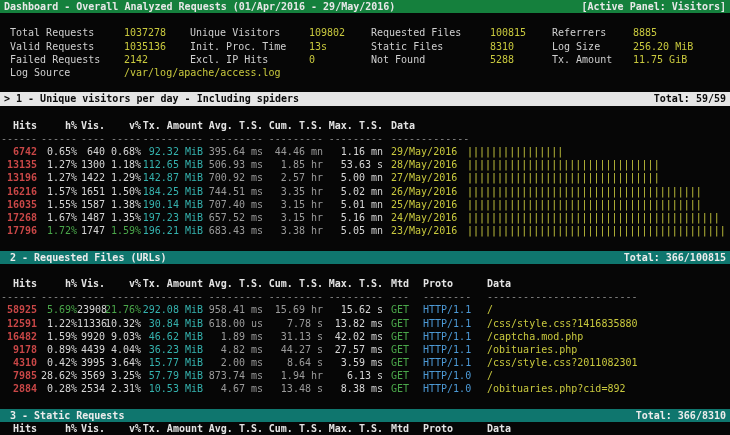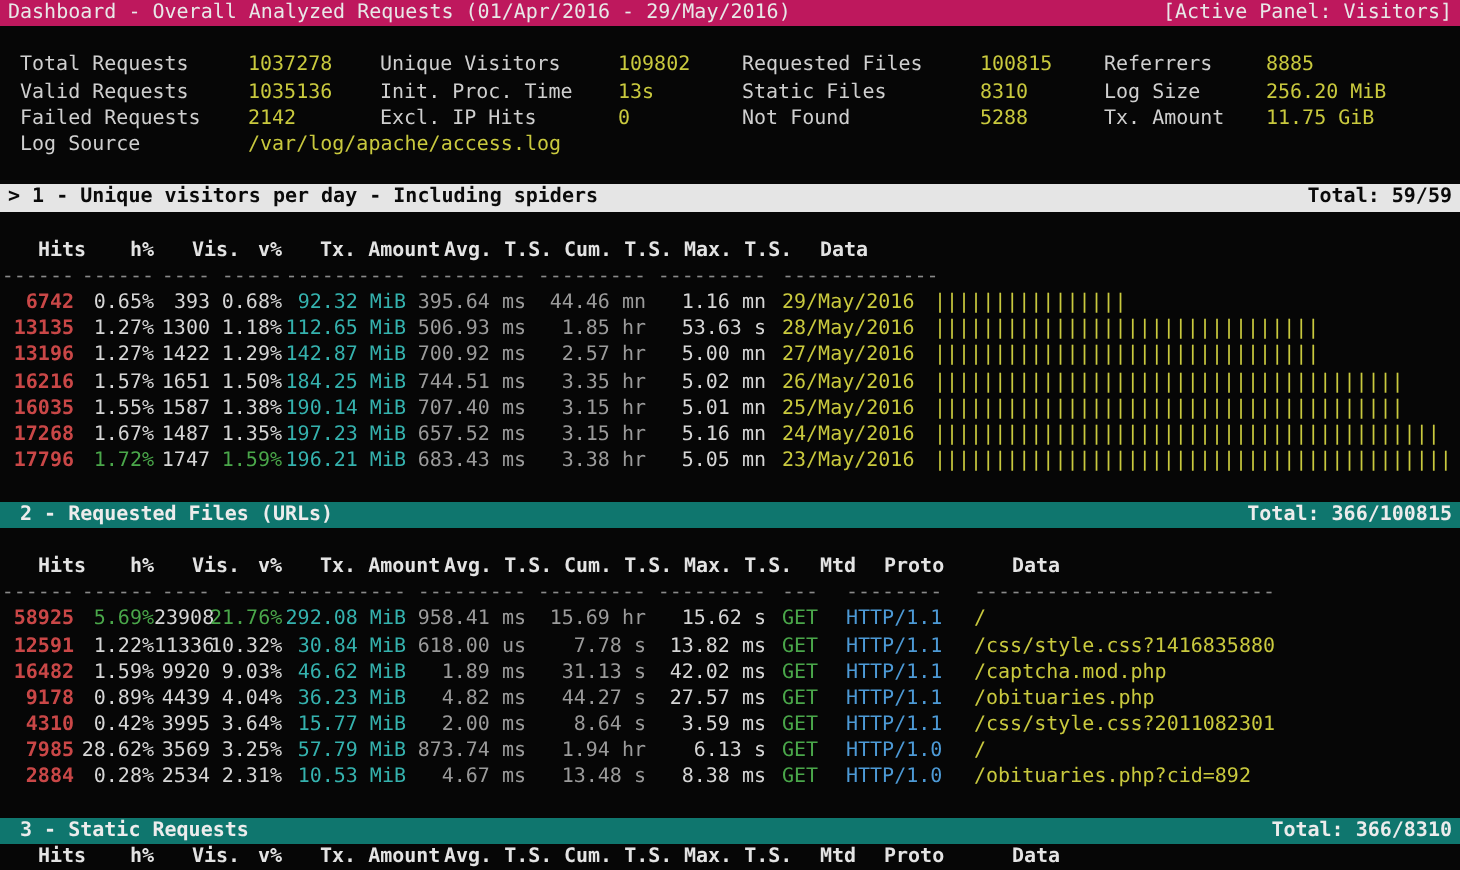--- a/index.html
+++ b/index.html
@@ -10,37 +10,37 @@
     height: 435px;
     background: #060606;
     overflow: hidden;
     font-family: "DejaVu Sans Mono", monospace;
     font-size: 10px;
     line-height: 13.2px;
     color: #d6d6d6;
   }
   .line { height: 13.2px; line-height: 13.2px; white-space: pre; overflow: hidden; }
   .bar  { display: flex; justify-content: space-between; padding: 0 4px; }
-  .titlebar { background: #be185d; color: #e8e8e8; font-weight: normal; }
+  .titlebar { background: #15803d; color: #e8e8e8; font-weight: bold; }
   .phdr { font-weight: bold; }
   .phdr.active { background: #e5e5e5; color: #0a0a0a; }
   .phdr.inactive { background: #0f766e; color: #ececec; }
 
   .sumgrid { display: grid; grid-template-columns: 95px 47px 100px 43px 100px 43px 62px 1fr; padding-left: 10px; gap: 19px; }
   .lbl { color: #cfcfcf; }
   .val { color: #c9c93e; font-weight: normal; }
 
   .grid1 { display: grid; grid-template-columns: 37px 40px 28px 36px 62px 60px 60px 60px 78px 1fr; }
   .grid2 { display: grid; grid-template-columns: 37px 40px 28px 36px 62px 60px 60px 60px 34px 68px 1fr; }
   .r { text-align: right; }
   .pd8 { padding-left: 8px; }
   .pd6 { padding-left: 6px; }
   .pd2 { padding-left: 2px; }
 
-  .colhdr span { color: #e3e3e3; font-weight: bold; margin-left: 19px; }
+  .colhdr span { color: #e3e3e3; font-weight: bold; }
   .dashes span { color: #8a8a8a; }
 
   .red   { color: #c94747; font-weight: bold; }
   .wht   { color: #d6d6d6; }
   .dim   { color: #9b9b9b; }
   .cyan  { color: #35b2ae; }
   .yel   { color: #c9c93e; }
   .grn, .green { color: #4aa74a; }
   .blue  { color: #4d9ad6; }
   .mtd   { color: #4aa74a; }
@@ -137,21 +137,21 @@
     <span class="r">---------</span>
     <span class="pd8">-------------</span>
     <span></span>
   </div>
 
   <div>
 
       <div class="line grid1">
         <span class="r red">6742</span>
         <span class="r wht">0.65%</span>
-        <span class="r wht">393</span>
+        <span class="r wht">640</span>
         <span class="r wht">0.68%</span>
         <span class="r cyan">92.32 MiB</span>
         <span class="r dim">395.64 ms</span>
         <span class="r dim">44.46 mn</span>
         <span class="r wht">1.16 mn</span>
         <span class="pd8 yel">29/May/2016</span>
         <span class="pd6 yel">||||||||||||||||</span>
       </div>
 
       <div class="line grid1">

